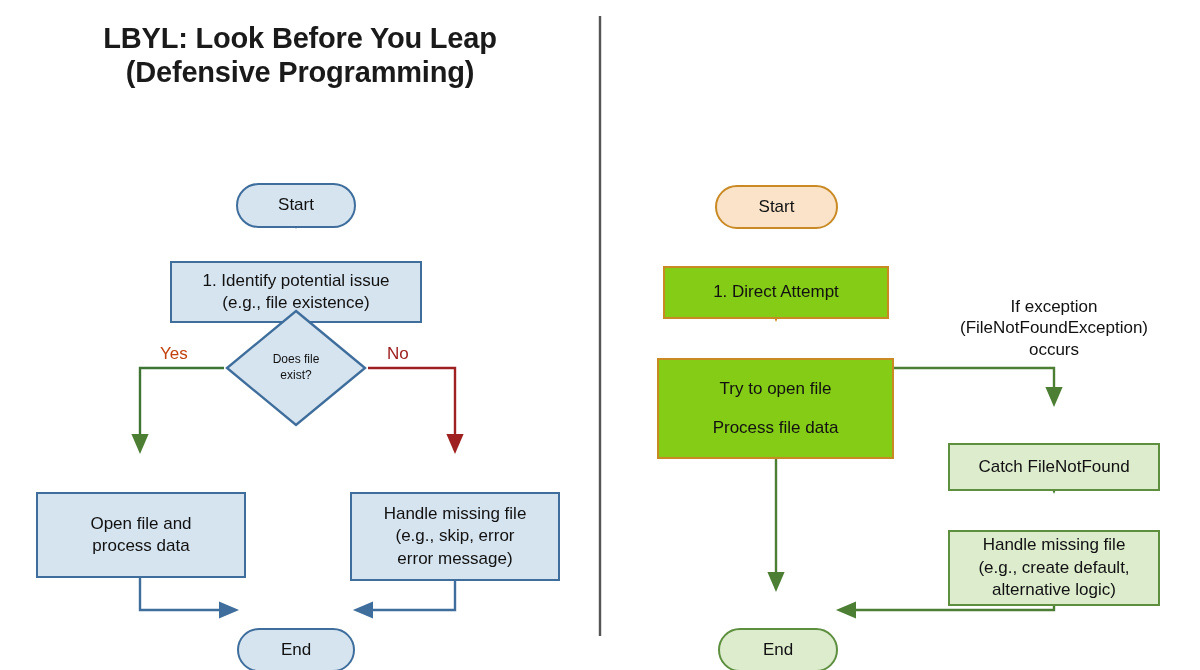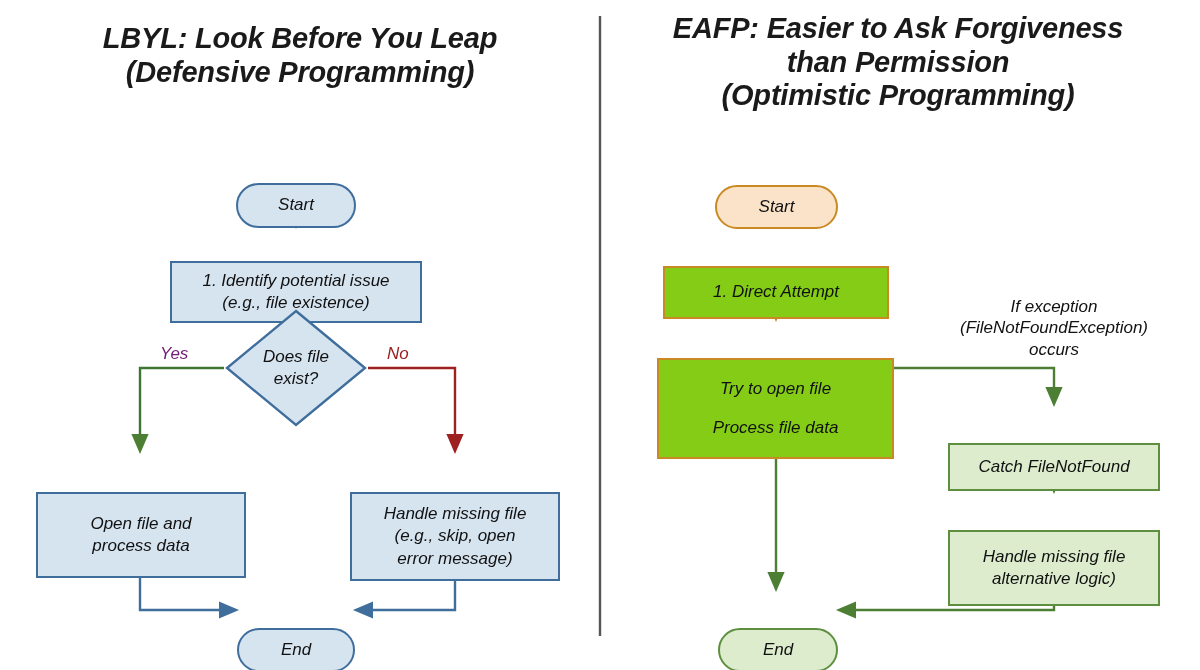--- a/index.html
+++ b/index.html
@@ -1,21 +1,21 @@
 <!DOCTYPE html>
 <html><head>
 <meta charset="utf-8">
 <style>
   html,body{margin:0;padding:0;}
   body{
     width:1200px;height:670px;background:#ffffff;
     font-family:"Liberation Sans",sans-serif;
     overflow:hidden;position:relative;
   }
-  #stage{position:absolute;left:0;top:0;width:1200px;height:504px;font-style:italic;}
+  #stage{position:absolute;left:0;top:0;width:1200px;height:504px;}
   svg{position:absolute;left:0;top:0;width:1200px;height:670px;overflow:visible;}
   .ttl{
     position:absolute;text-align:center;font-weight:bold;color:#1a1a1a;
     line-height:1.16;letter-spacing:-0.2px;
   }
   #title-left{left:30px;top:22px;width:540px;font-size:29px;}
   #title-right{left:618px;top:12px;width:560px;font-size:29px;}
   .nd{
     position:absolute;display:flex;align-items:center;justify-content:center;
     text-align:center;color:#111;font-size:17px;line-height:1.32;
@@ -25,24 +25,24 @@
   .blue{background:#d6e4f0;border:2px solid #3f6e9c;}
   .blue-cap{background:#d6e4f0;border:2px solid #3f6e9c;border-radius:26px;}
   .org{background:#84cc16;border:2px solid #c98a24;}
   .org-cap{background:#fae3c9;border:2px solid #c98a24;border-radius:26px;}
   .grn{background:#dceccd;border:2px solid #5d8f3f;}
   .grn-cap{background:#dceccd;border:2px solid #5d8f3f;border-radius:26px;}
   .dia-wrap{position:absolute;}
   .dia-txt{
     position:absolute;left:0;top:0;width:100%;height:100%;
     display:flex;align-items:center;justify-content:center;
-    text-align:center;font-size:17px;line-height:1.3;color:#111;
+    text-align:center;font-size:12px;line-height:1.3;color:#111;
   }
   .edge-lbl{position:absolute;font-size:17px;line-height:1.25;}
-  .lbl-yes{color:#701a75;}
+  .lbl-yes{color:#c2410c;}
   .lbl-no{color:#9e2020;}
   .lbl-exc{color:#111;text-align:center;}
   .stack{flex-direction:column;}
   .stack > span{display:block;}
   .gap-row{height:16px;}
 </style>
 </head>
 <body>
 
 <div id="stage">
@@ -88,25 +88,20 @@
     <line x1="776" y1="419" x2="776" y2="582" stroke="#4c7f33" stroke-width="2.4" marker-end="url(#ah-green)"></line>
 
     <path d="M1054,566 L1054,610 L846,610" fill="none" stroke="#4c7f33" stroke-width="2.4" marker-end="url(#ah-green)"></path>
   </svg>
 
   <div class="ttl" id="title-left">
     <div>LBYL: Look Before You Leap</div>
     <div>(Defensive Programming)</div>
   </div>
 
-  <div class="ttl" id="title-right">
-    <div>EAFP: Easier to Ask Forgiveness</div>
-    <div>than Permission</div>
-    <div>(Optimistic Programming)</div>
-  </div>
 
   <div class="nd blue-cap" style="left:236px;top:143px;width:120px;height:45px;">
     <span>Start</span>
   </div>
 
   <div class="nd blue stack" style="left:170px;top:221px;width:252px;height:62px;">
     <span>1. Identify potential issue</span>
     <span>(e.g., file existence)</span>
   </div>
 
@@ -128,21 +123,21 @@
     <span>No</span>
   </div>
 
   <div class="nd blue stack" style="left:36px;top:452px;width:210px;height:86px;">
     <span>Open file and</span>
     <span>process data</span>
   </div>
 
   <div class="nd blue stack" style="left:350px;top:452px;width:210px;height:89px;">
     <span>Handle missing file</span>
-    <span>(e.g., skip, open</span>
+    <span>(e.g., skip, error</span>
     <span>error message)</span>
   </div>
 
   <div class="nd blue-cap" style="left:237px;top:588px;width:118px;height:44px;">
     <span>End</span>
   </div>
 
   <div class="nd org-cap" style="left:715px;top:145px;width:123px;height:44px;">
     <span>Start</span>
   </div>
@@ -162,20 +157,21 @@
     <span>(FileNotFoundException)</span><br>
     <span>occurs</span>
   </div>
 
   <div class="nd grn" style="left:948px;top:403px;width:212px;height:48px;">
     <span>Catch FileNotFound</span>
   </div>
 
   <div class="nd grn stack" style="left:948px;top:490px;width:212px;height:76px;">
     <span>Handle missing file</span>
+    <span>(e.g., create default,</span>
     <span>alternative logic)</span>
   </div>
 
   <div class="nd grn-cap" style="left:718px;top:588px;width:120px;height:44px;">
     <span>End</span>
   </div>
 
 </div>
 
 </body></html>

